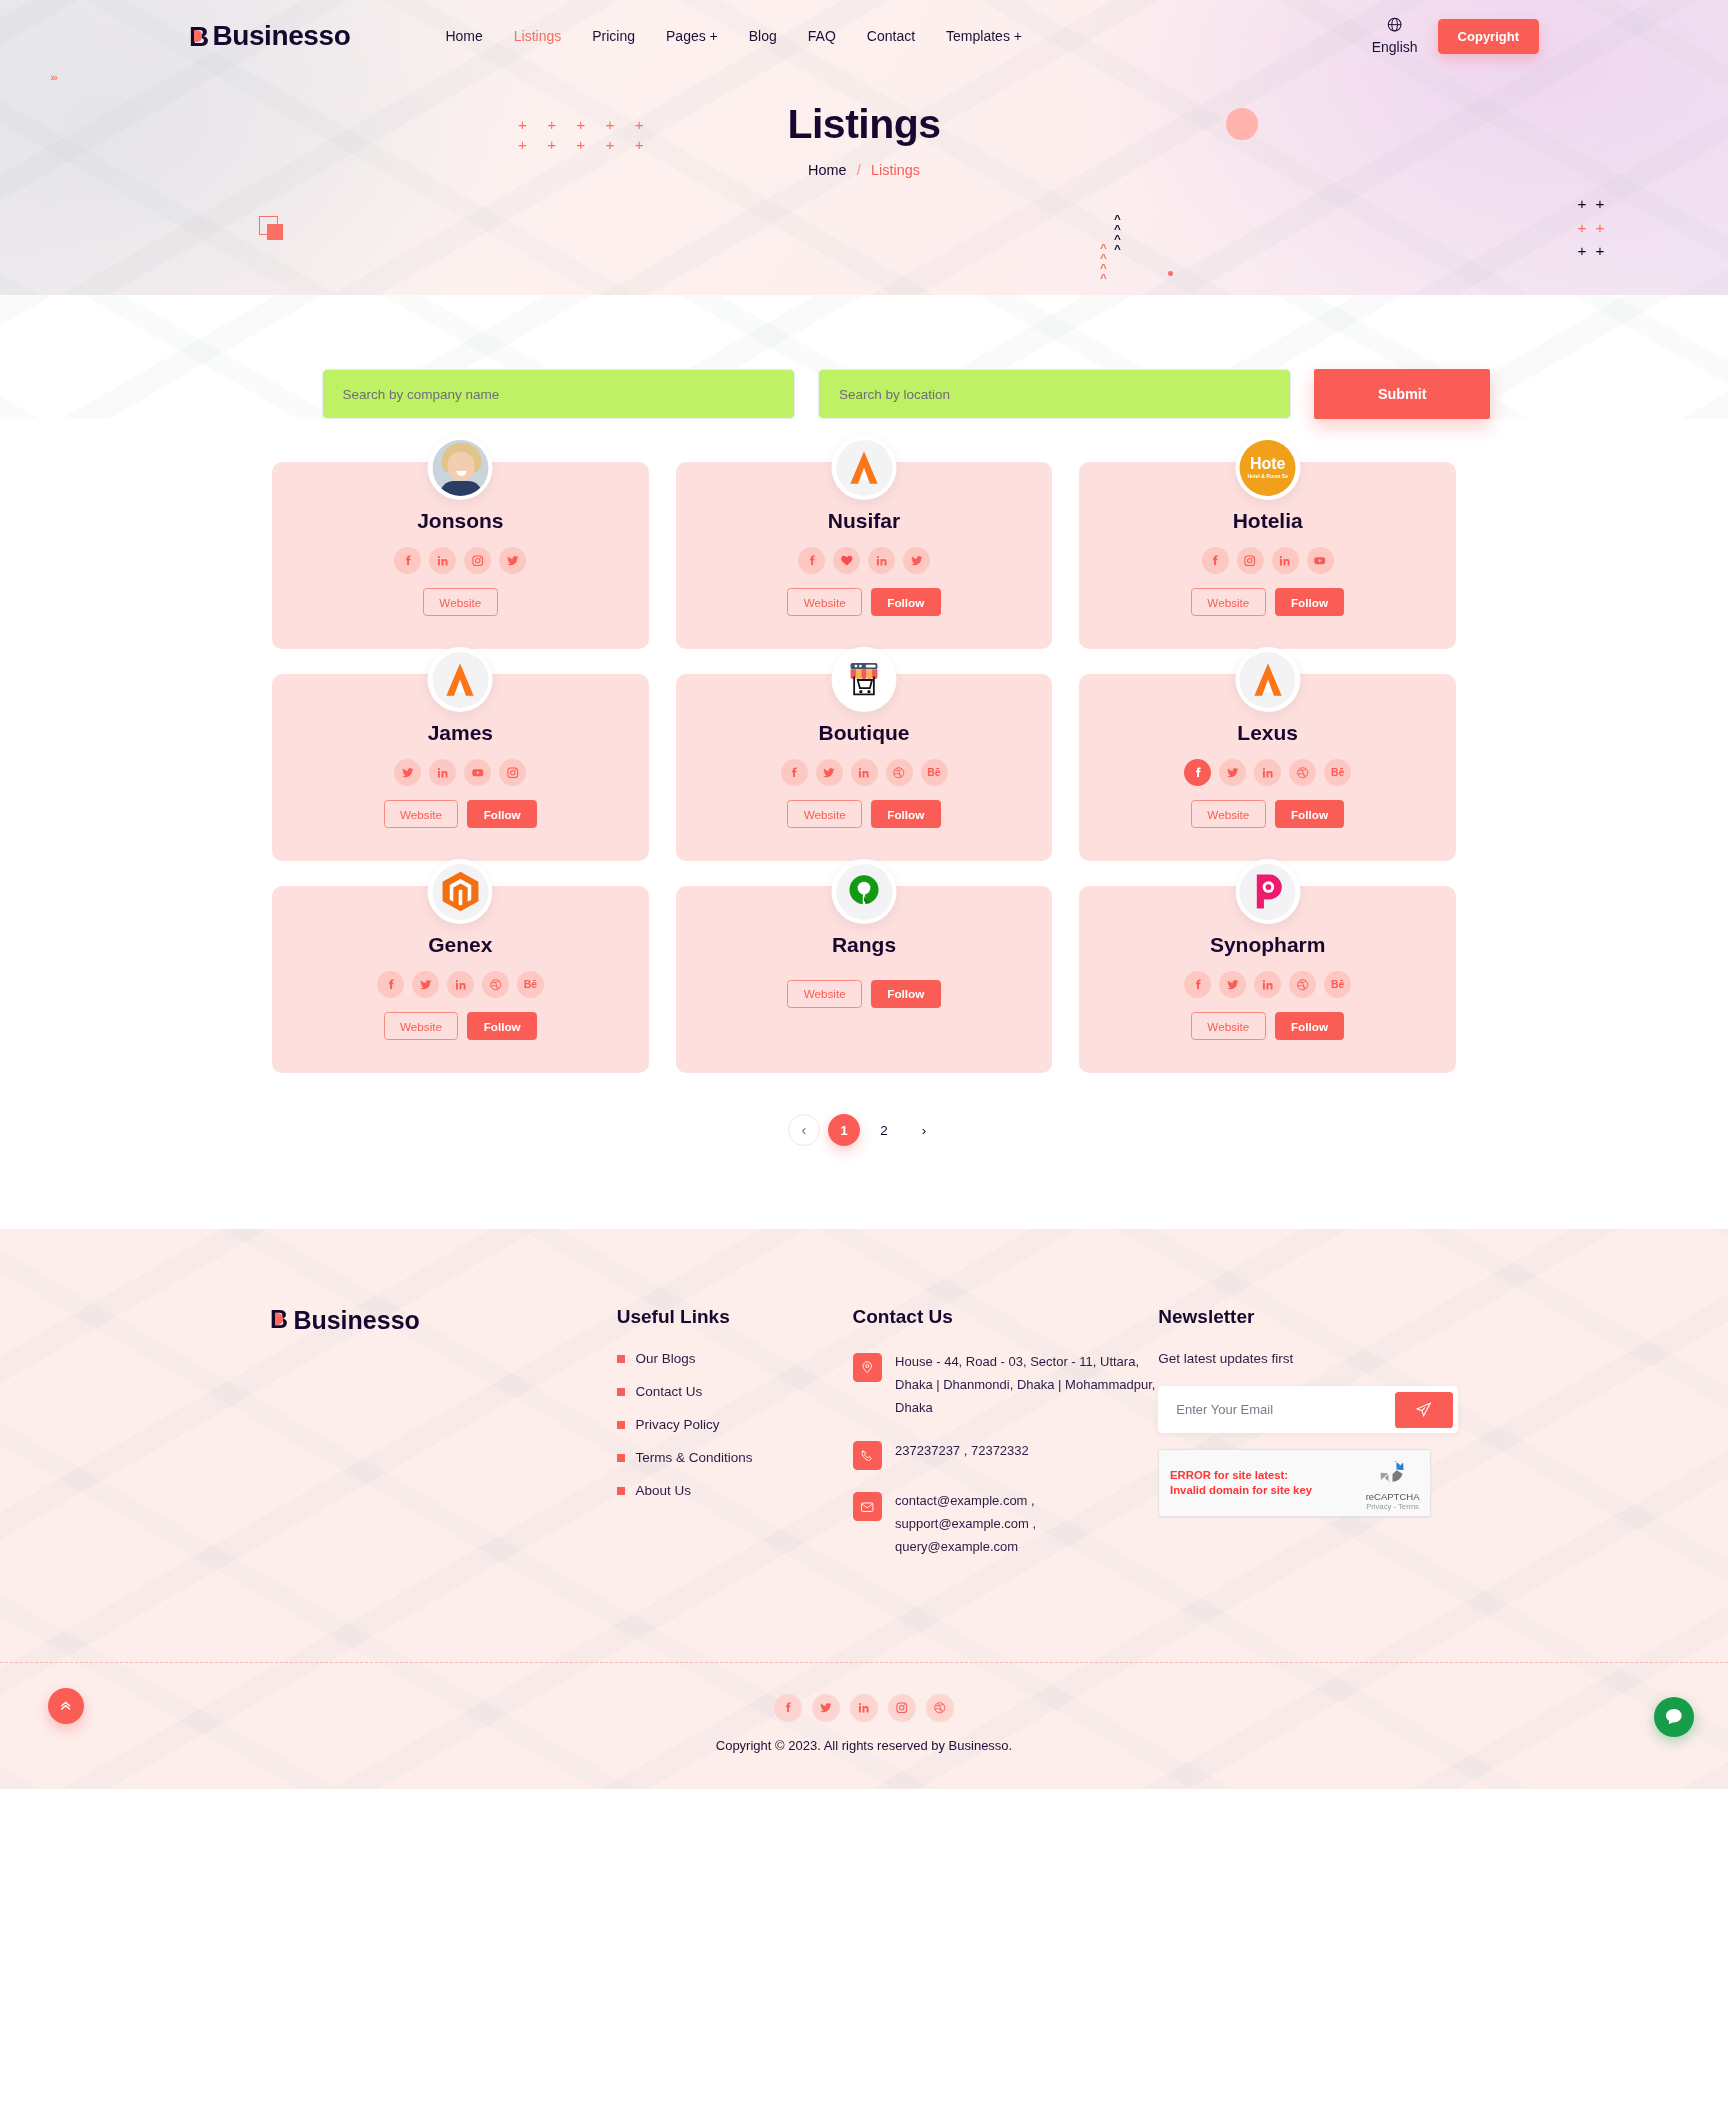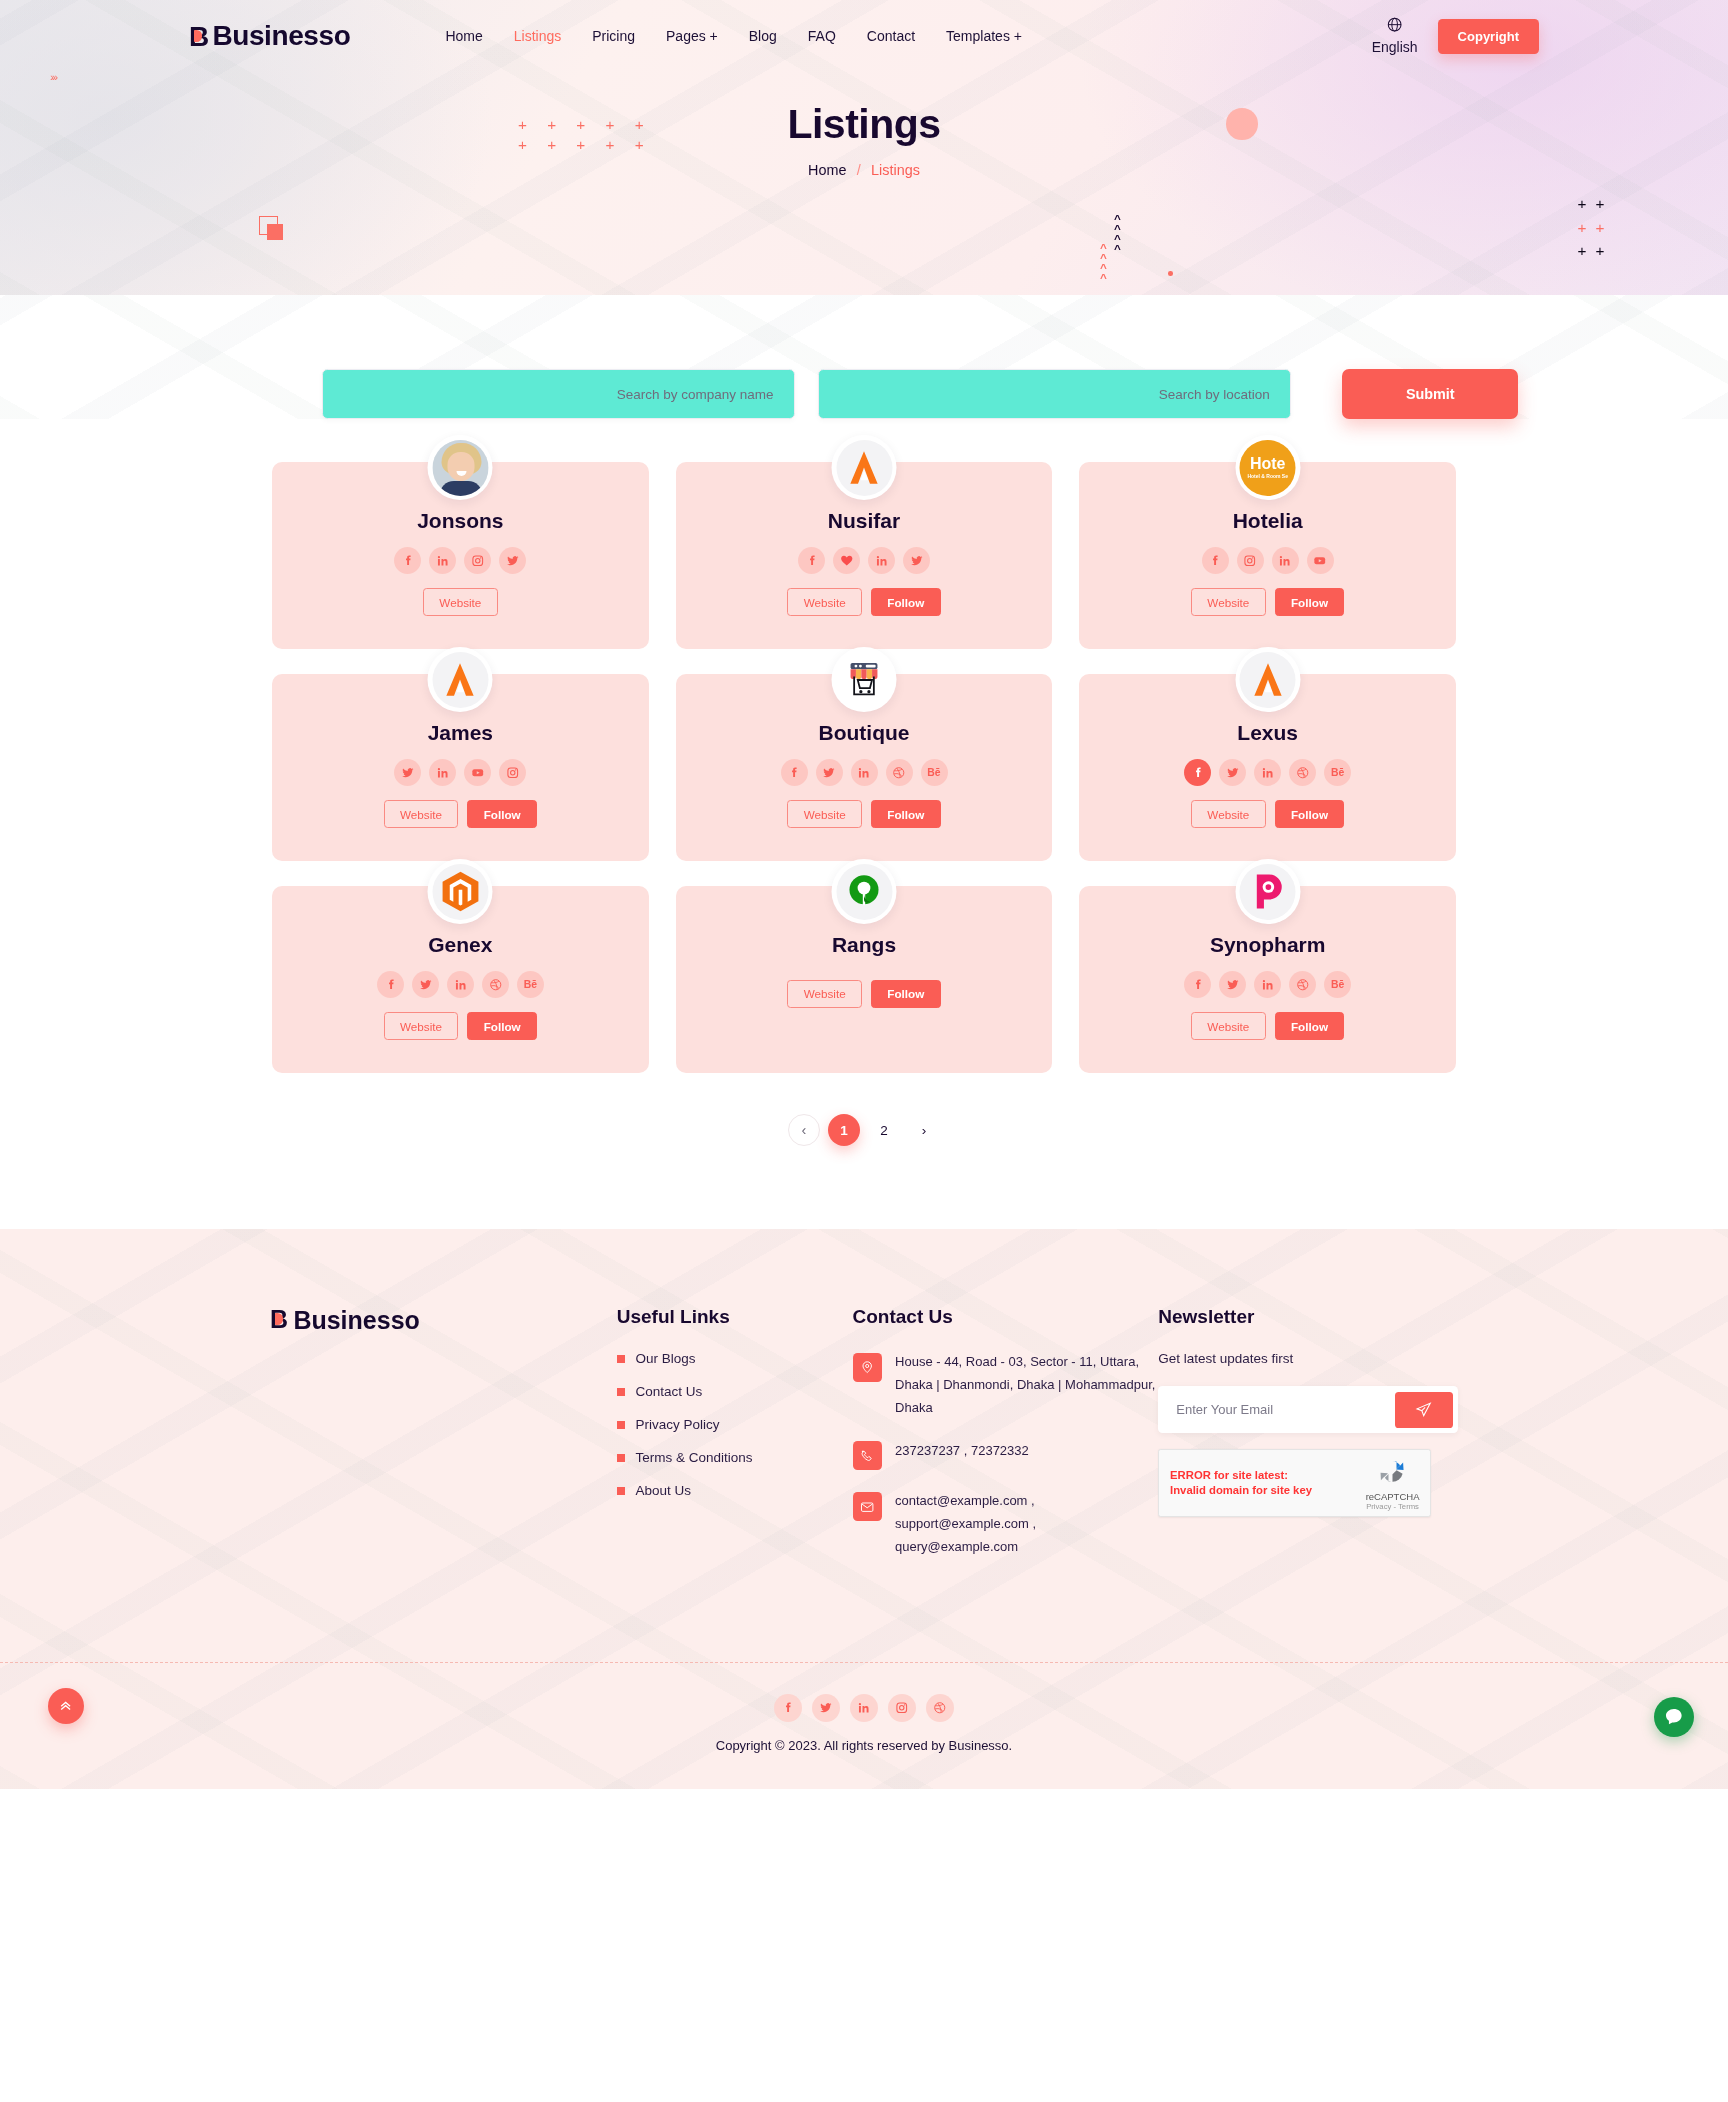--- a/index.html
+++ b/index.html
@@ -88,33 +88,31 @@
   .chev-red  { left: 1100px; top: 243px; color: #fb6f64; }
   .wave-left { left: 50px; top: 70px; color: #fb6f64; font-size: 11.7px; letter-spacing: -1.8px; }
   .plus-grid { right: 119px; top: 193px; display: grid; grid-template-columns: 18px 18px; row-gap: 2.7px; font-size: 15.3px; line-height: 21px; text-align: center; }
   .plus-grid span.d { color: #0c0618; }
   .plus-grid span.r { color: #fb6f64; }
 
   
   .search-sec { position: relative; z-index: 3; padding: 74px 0 0; }
   .search-row { width: 1085px; margin: 0 auto; display: flex; align-items: center; gap: 23.4px; }
   .search-field {
-    flex: 0 0 473px; height: 50px; background: #5eead4;
+    flex: 0 0 473px; height: 50px; background: #bef264;
     border: 0.9px solid #ececf2; border-radius: 5.4px; padding: 11px 20px;
     font-size: 13.5px; color: #5d5a6b; font-family: "Liberation Sans", sans-serif;
     box-shadow: 0 1.8px 5.4px rgba(20,10,40,0.03);
-    text-align: right;
   }
   .search-field::placeholder { color: #6f6c7c; }
   .btn-submit {
-    flex: 0 0 176px; height: 50px; border: none; border-radius: 7px;
+    flex: 0 0 176px; height: 50px; border: none; border-radius: 2px;
     background: #fa5d55; color: #fff; font-size: 14.4px; font-weight: 600; cursor: pointer;
     font-family: "Liberation Sans", sans-serif;
     box-shadow: 0 8px 18px rgba(250,93,85,0.3);
-    margin-left: 28px;
   }
 
   
   .listings { position: relative; z-index: 3; width: 1184px; margin: 43px auto 0; }
   .lrow { display: flex; gap: 27px; margin-bottom: 25px; }
   .lcard {
     flex: 1 1 0; background: #fde0dd; border-radius: 10px;
     padding: 43px 18px 23.4px; text-align: center; position: relative;
     min-height: 187px;
   }

